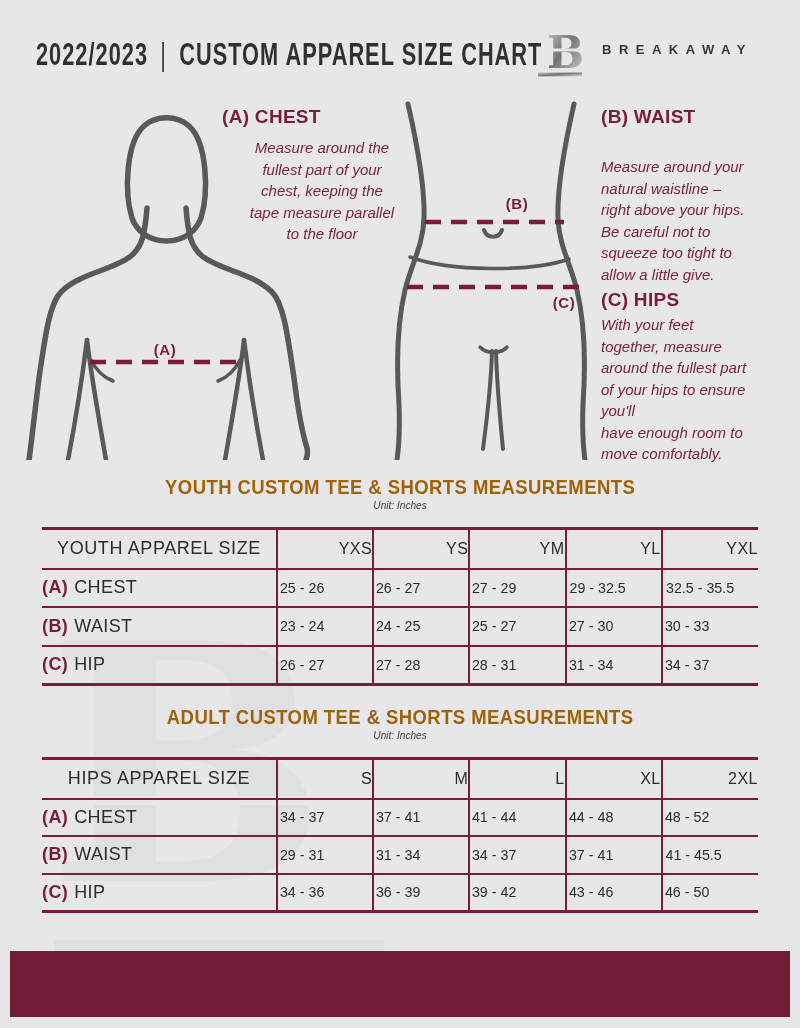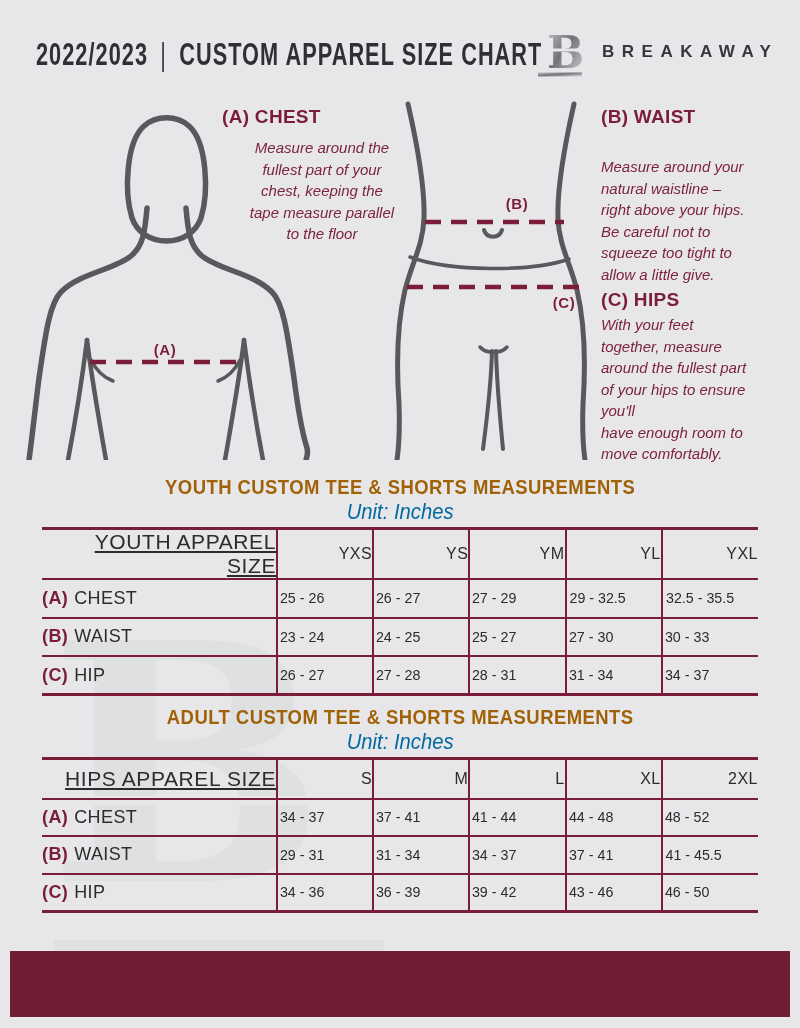--- a/index.html
+++ b/index.html
@@ -6,21 +6,21 @@
   body{background:#cfcfd1;font-family:"Liberation Sans",sans-serif;}
   #page{position:relative;width:800px;height:1028px;background:#e7e7e9;overflow:hidden;margin:0 auto;}
   #page *{box-sizing:border-box;}
 
   
   .hdr-title{position:absolute;left:36px;top:36px;display:flex;align-items:center;
     transform:scaleX(0.68);transform-origin:left center;white-space:nowrap;
     font-weight:bold;font-size:32px;letter-spacing:1.5px;color:#2e3033;}
   .hdr-title .divider{margin:0 18px;font-weight:400;color:#3c3e42;}
   .logo-box{position:absolute;left:536px;top:28px;width:54px;height:50px;}
-  .brand{position:absolute;left:602px;top:42px;font-weight:bold;font-size:17px;
+  .brand{position:absolute;left:602px;top:42px;font-weight:bold;font-size:13px;
     letter-spacing:7.5px;color:#35373b;white-space:nowrap;}
 
   
   .watermark{position:absolute;left:48px;top:668px;width:420px;height:300px;z-index:0;}
   .watermark .wm-b{position:absolute;left:0;top:-68px;font-family:"DejaVu Serif",serif;
     font-weight:bold;font-size:330px;line-height:1;color:#dfe0e2;}
   .wm-cut{position:absolute;background:#e7e7e9;}
   .wm-base{position:absolute;background:#dfe0e2;}
 
   .layer{position:relative;z-index:1;}
@@ -35,34 +35,34 @@
   
   .instr-head{position:absolute;font-weight:bold;font-size:19px;color:#7b1d38;letter-spacing:0.3px;}
   .instr-body{position:absolute;font-style:italic;font-size:15px;line-height:21.5px;
     color:#7d2240;white-space:pre-line;}
 
   
   .tbl-title{position:absolute;left:0;width:800px;text-align:center;color:#a16207;}
   .tbl-title .sq{display:inline-block;transform:scaleX(0.88);font-weight:bold;
     font-size:21px;letter-spacing:0.5px;white-space:nowrap;}
   .tbl-unit{position:absolute;left:0;width:800px;text-align:center;font-style:italic;
-    font-size:22px;color:#0369a1;}
+    font-size:11px;color:#404040;}
   .tbl-unit .sq{display:inline-block;transform:scaleX(0.92);white-space:nowrap;}
 
   table.size-table{position:absolute;left:42px;width:716px;border-collapse:collapse;
     table-layout:fixed;border-top:3px solid #7b1d38;border-bottom:3px solid #7b1d38;}
   table.size-table col.c0{width:235px;}
   table.size-table td,table.size-table th{padding:0;border-left:2px solid #7b1d38;
     font-weight:normal;color:#2b2c2e;overflow:hidden;}
   table.size-table td:first-child,table.size-table th:first-child{border-left:none;}
   table.size-table tbody tr{border-top:2px solid #7b1d38;}
   table.size-table thead tr{height:40px;}
   .y-body tr{height:38.6px;}
   .a-body tr{height:37.6px;}
-  th.firstcol{ text-align:right;padding-left:13px;font-size:21px;letter-spacing:0.6px;color:#3a3b3e;text-decoration:underline;}
+  th.firstcol{ text-align:center;padding-left:13px;font-size:18px;letter-spacing:0.6px;color:#3a3b3e;}
   th.sizecol{text-align:right;font-weight:bold;font-size:16px;letter-spacing:0.5px;}
   td.rowlabel{text-align:left;padding-left:13px;font-size:18px;letter-spacing:0.4px;white-space:nowrap;}
   td.rowlabel .pfx{font-weight:bold;color:#7b1d38;margin-right:6px;}
   td.val{text-align:left;}
   td.val .num{display:inline-block;transform:scaleX(0.92);font-size:15.5px;white-space:nowrap;}
 
   
   .footer-bar{position:absolute;left:10px;top:951px;width:780px;height:66px;background:#701c34;z-index:2;}
 </style>
 </head>

